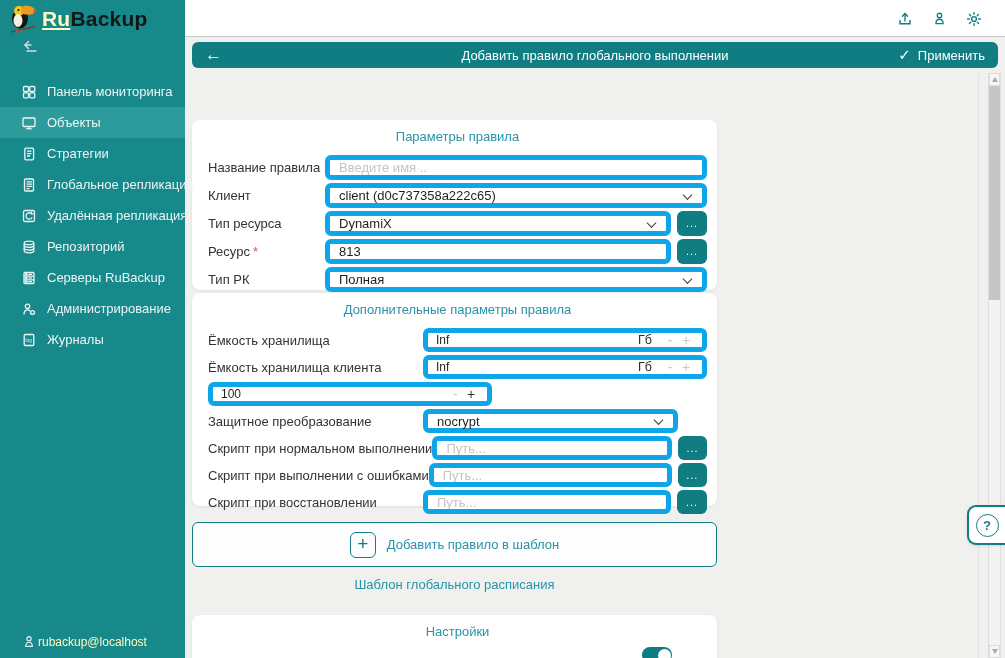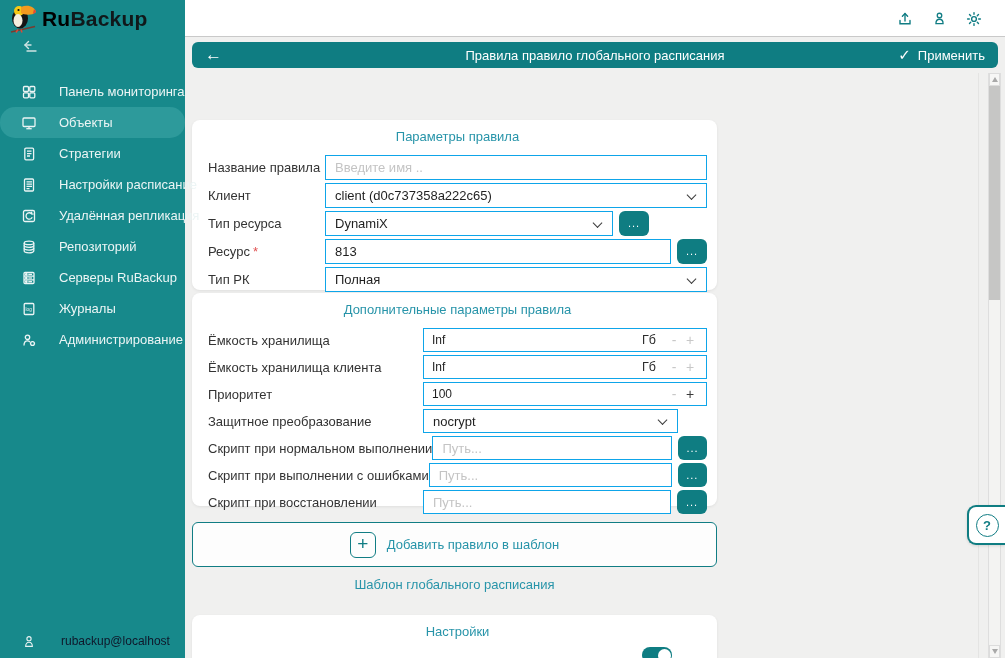--- a/index.html
+++ b/index.html
@@ -4,27 +4,27 @@
 <style>
   * { box-sizing: border-box; margin: 0; padding: 0; }
   html,body { width:1005px; height:658px; overflow:hidden; }
   body { font-family:"Liberation Sans","DejaVu Sans",sans-serif; font-size:13px; color:#2f2f2f; }
   .app { position:relative; width:1005px; height:658px; background:#f0f0ef; overflow:hidden; }
 
   
   .sidebar { position:absolute; left:0; top:0; width:185px; height:658px; background:#17898b; color:#ecf5f5; z-index:5; }
   .logo-row { position:absolute; top:3px; left:8px; display:flex; align-items:center; gap:4px; }
   .logo-text { font-size:21px; font-weight:bold; letter-spacing:.2px; }
-  .logo-ru { color:#000000; } .logo-backup { color:#10181a;text-align:right; }
+  .logo-ru { color:#fef9c3;text-decoration:underline; } .logo-backup { color:#10181a;text-align:right; }
   .collapse { position:absolute; top:40px; left:23px; cursor:pointer; }
   .nav { position:absolute; top:76px; left:0; width:185px; }
-  .nav-item { height:31px; display:flex; align-items:center; gap:22px; padding-left:21px; font-size:13px; cursor:pointer; white-space:nowrap; }
-  .nav-item.selected { background:#2d9a9b;border-radius:15px; }
+  .nav-item { height:31px; display:flex; align-items:center; gap:10px; padding-left:21px; font-size:13px; cursor:pointer; white-space:nowrap; }
+  .nav-item.selected { background:#2d9a9b; }
   .nav-item svg { flex:0 0 auto; }
-  .sidebar-user { position:absolute; bottom:9px; left:22px; display:flex; align-items:flex-start; gap:25px; font-size:12px; color:#0f172a; }
+  .sidebar-user { position:absolute; bottom:9px; left:22px; display:flex; align-items:center; gap:2px; font-size:12px; color:#fef9c3; }
 
   
   .main { position:absolute; left:185px; top:0; width:820px; height:658px; }
   .topbar { position:absolute; top:0; left:0; width:820px; height:37px; background:#ffffff; border-bottom:1px solid #c9c9c9; }
   .topbar-icons { position:absolute; right:23px; top:0; height:37px; display:flex; align-items:center; gap:19px; }
   .tb-icon { display:flex; cursor:pointer; }
 
   .content { position:absolute; top:38px; left:0; width:820px; height:620px; background:#f0f0ef; overflow:hidden; }
 
   
@@ -36,25 +36,25 @@
 
   
   .sec-title { position:absolute; left:7px; width:525px; text-align:center; color:#2794a9; font-size:13px; }
   .card { position:absolute; left:7px; width:525px; background:#fff; border-radius:8px; box-shadow:0 1px 3px rgba(0,0,0,.07); padding:9px 10px 10px 16px; }
   .card-title { text-align:center; color:#2794a9; font-size:13px; margin-bottom:11px; }
   .row { display:flex; align-items:center; height:25px; margin-bottom:3px; }
   .row2 { height:24px; }
   .flabel { flex:0 0 117px; font-size:13px; color:#333; white-space:nowrap; }
   .flabel2 { flex:0 0 215px; }
   .req { color:#e05252; margin-left:3px; }
-  .tinput, .numbox, .select { border:1px solid #0ea5e9; border-radius:0; height:25px; background:#fff; font-size:13px; }
+  .tinput, .numbox, .select { border:5px solid #0ea5e9; border-radius:6px; height:25px; background:#fff; font-size:13px; }
   .row2 .tinput, .row2 .numbox, .row2 .select { height:24px; }
   .tinput { padding:0 9px; color:#1f1f1f; width:382px; outline:none; font-family:inherit; }
   .tinput::placeholder { color:#c4c4c4; }
-  .w-select { width:382px; } .w-select-s { width:288px; } .w-full2 { width:255px; } .w-path { width:248px; }
+  .w-select { width:382px; } .w-select-s { width:346px; } .w-full2 { width:255px; } .w-path { width:248px; }
   .select { position:relative; display:flex; align-items:center; padding:0 26px 0 9px; cursor:pointer; color:#1f1f1f; }
   .chev { position:absolute; right:11px; top:50%; width:7px; height:7px; border-left:1.7px solid #3c3c3c; border-bottom:1.7px solid #3c3c3c; transform:translateY(-65%) rotate(-45deg); }
   .more { width:30px; height:25px; margin-left:6px; background:#0f7d82; color:#fff; border:none; border-radius:6px; font-size:11px; letter-spacing:1px; line-height:1; cursor:pointer; }
   .row2 .more { height:24px; }
   .numbox { display:flex; align-items:center; width:284px; padding:0 8px; }
   .numbox input { flex:1; width:0; border:none; outline:none; font-size:12px; color:#1f1f1f; font-family:inherit; background:transparent; }
   .unit { color:#2b2b2b; margin:0 10px 0 4px; font-size:12.5px; }
   .step { width:16px; text-align:center; font-size:14px; cursor:pointer; color:#3a3a3a; }
   .step.dim { color:#c8c8c8; }
 
@@ -130,21 +130,21 @@
           <rect x="3.8" y="2.2" width="8.8" height="11.6" rx="1.2"></rect>
             <path d="M6 5.2 H10.5 M6 7.6 H10.5 M6 10 H9"></path>
         </svg>
         <span>Стратегии</span>
       </div>
       <div class="nav-item">
         <svg width="16" height="16" viewBox="0 0 16 16" fill="none" stroke="#ecf5f5" stroke-width="1.3">
           <rect x="3.5" y="2" width="9" height="12" rx="1"></rect>
             <path d="M5.5 4.8 H11 M5.5 7.1 H11 M5.5 9.4 H11 M5.5 11.7 H8.5"></path>
         </svg>
-        <span>Настройки расписание</span>
+        <span>Глобальное репликация</span>
       </div>
       <div class="nav-item">
         <svg width="16" height="16" viewBox="0 0 16 16" fill="none" stroke="#ecf5f5" stroke-width="1.3">
           <rect x="2.5" y="2.5" width="11" height="11" rx="1.5"></rect>
           <path d="M10.6 5.8 A3.2 3.2 0 1 0 11.2 9.2"></path>
             <path d="M10.6 3.8 L10.6 5.9 L12.6 6.2"></path>
         </svg>
         <span>Удалённая репликация</span>
       </div>
       <div class="nav-item">
@@ -163,33 +163,33 @@
             <path d="M7.3 4.4 H11"></path>
           <circle cx="5.3" cy="8" r=".7"></circle>
             <path d="M7.3 8 H11"></path>
           <circle cx="5.3" cy="11.7" r=".7"></circle>
             <path d="M7.3 11.7 H11"></path>
         </svg>
         <span>Серверы RuBackup</span>
       </div>
       <div class="nav-item">
         <svg width="16" height="16" viewBox="0 0 16 16" fill="none" stroke="#ecf5f5" stroke-width="1.3">
-          <rect x="3.2" y="2.5" width="9.6" height="11" rx="1"></rect>
-          <text x="4.6" y="9.7" font-size="4.6" fill="#ecf5f5" stroke="none" font-family="Liberation Sans, sans-serif">log</text>
-        </svg>
-        <span>Журналы</span>
-      </div>
-      <div class="nav-item">
-        <svg width="16" height="16" viewBox="0 0 16 16" fill="none" stroke="#ecf5f5" stroke-width="1.3">
           <circle cx="6.5" cy="5.3" r="2.2"></circle>
             <path d="M3 13.5 c0-3 1.7-4.6 3.5-4.6 1 0 1.9 .4 2.5 1.2"></path>
           <circle cx="11.5" cy="11.5" r="1.9"></circle>
             <path d="M11.5 8.9 v1 M11.5 13.1 v1 M8.9 11.5 h1 M13.1 11.5 h1"></path>
         </svg>
         <span>Администрирование</span>
+      </div>
+      <div class="nav-item">
+        <svg width="16" height="16" viewBox="0 0 16 16" fill="none" stroke="#ecf5f5" stroke-width="1.3">
+          <rect x="3.2" y="2.5" width="9.6" height="11" rx="1"></rect>
+          <text x="4.6" y="9.7" font-size="4.6" fill="#ecf5f5" stroke="none" font-family="Liberation Sans, sans-serif">log</text>
+        </svg>
+        <span>Журналы</span>
       </div>
     </nav>
 
     <div class="sidebar-user">
       <svg width="14" height="15" viewBox="0 0 16 16" fill="none" stroke="#e8f2f2" stroke-width="1.3">
         <circle cx="8" cy="4.8" r="2.4"></circle>
           <path d="M4.2 13.5 c0-3 1.7-4.7 3.8-4.7 s3.8 1.7 3.8 4.7 Z"></path>
       </svg>
       <span>rubackup@localhost</span>
     </div>
@@ -218,21 +218,21 @@
             <path d="M8 1.6 V3.3 M8 12.7 V14.4 M1.6 8 H3.3 M12.7 8 H14.4 M3.5 3.5 L4.7 4.7 M11.3 11.3 L12.5 12.5 M3.5 12.5 L4.7 11.3 M11.3 4.7 L12.5 3.5"></path>
           </svg>
         </span>
       </div>
     </div>
 
     <div class="content">
 
       <div class="header-bar">
         <span class="back-btn">←</span>
-        <span class="hdr-title">Правила правило глобального расписания</span>
+        <span class="hdr-title">Добавить правило глобального выполнении</span>
         <span class="apply-btn">
           <span class="apply-check">✓</span>
           <span>Применить</span>
         </span>
       </div>
 
 
       <div class="card" style="top:82px; height:170px;">
         <div class="card-title">Параметры правила</div>
 
@@ -290,21 +290,20 @@
           <span class="flabel flabel2">Ёмкость хранилища клиента</span>
           <div class="numbox">
             <input value="Inf" style="">
             <span class="unit">Гб</span>
             <span class="step dim">-</span>
             <span class="step dim">+</span>
           </div>
         </div>
 
         <div class="row row2">
-          <span class="flabel flabel2">Приоритет</span>
           <div class="numbox">
             <input value="100" style="">
             <span class="step dim">-</span>
             <span class="step">+</span>
           </div>
         </div>
 
         <div class="row row2">
           <span class="flabel flabel2">Защитное преобразование</span>
           <div class="select w-full2">

